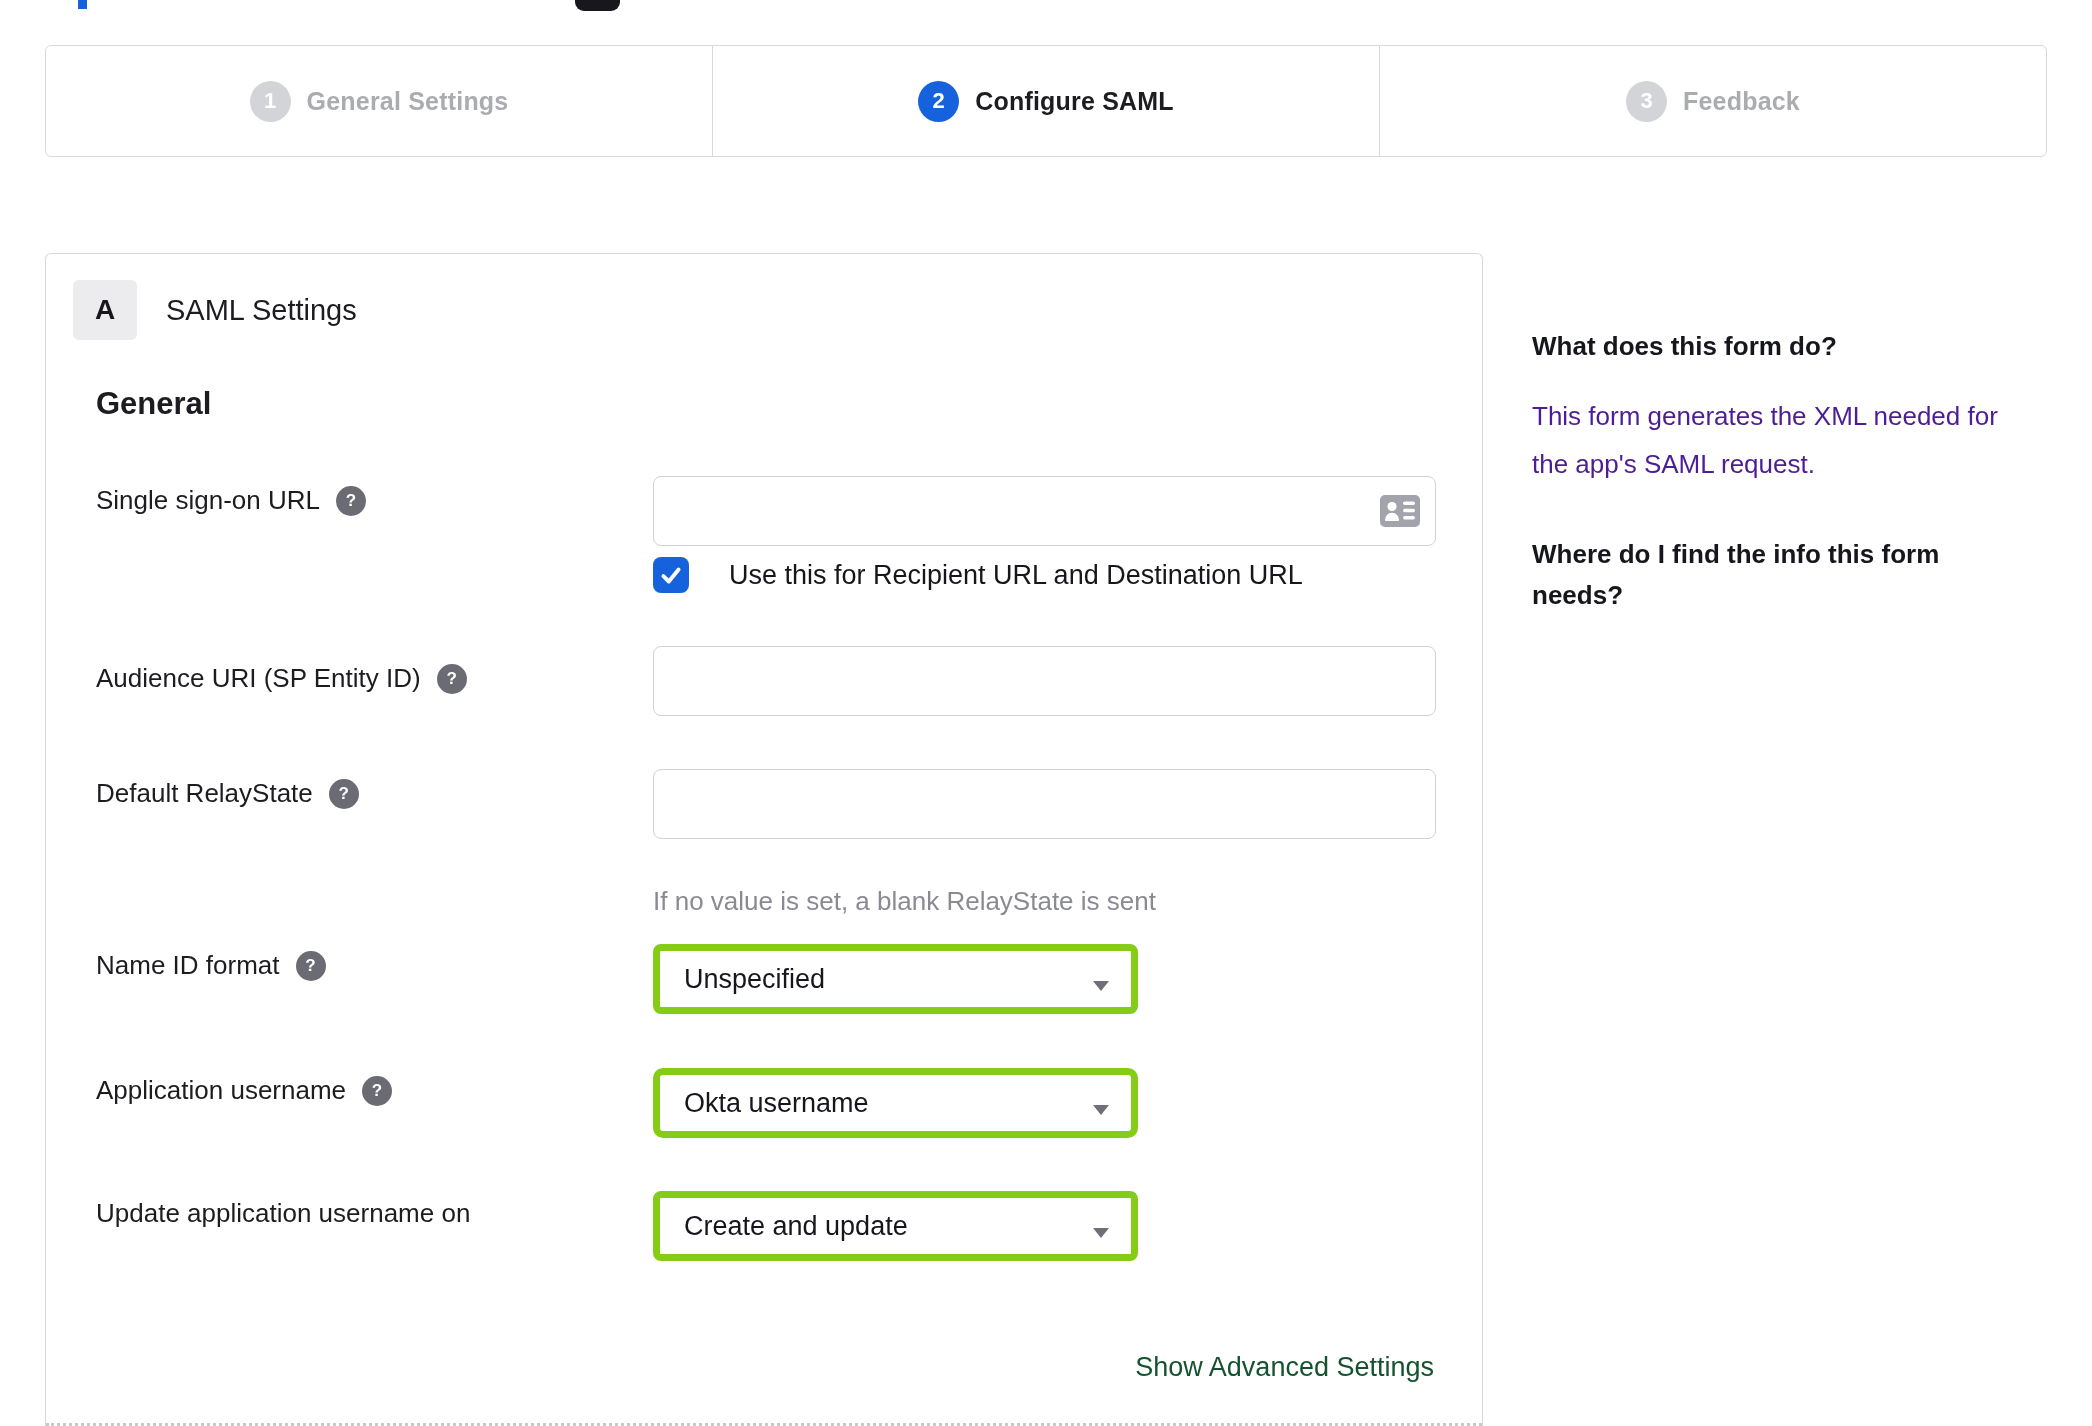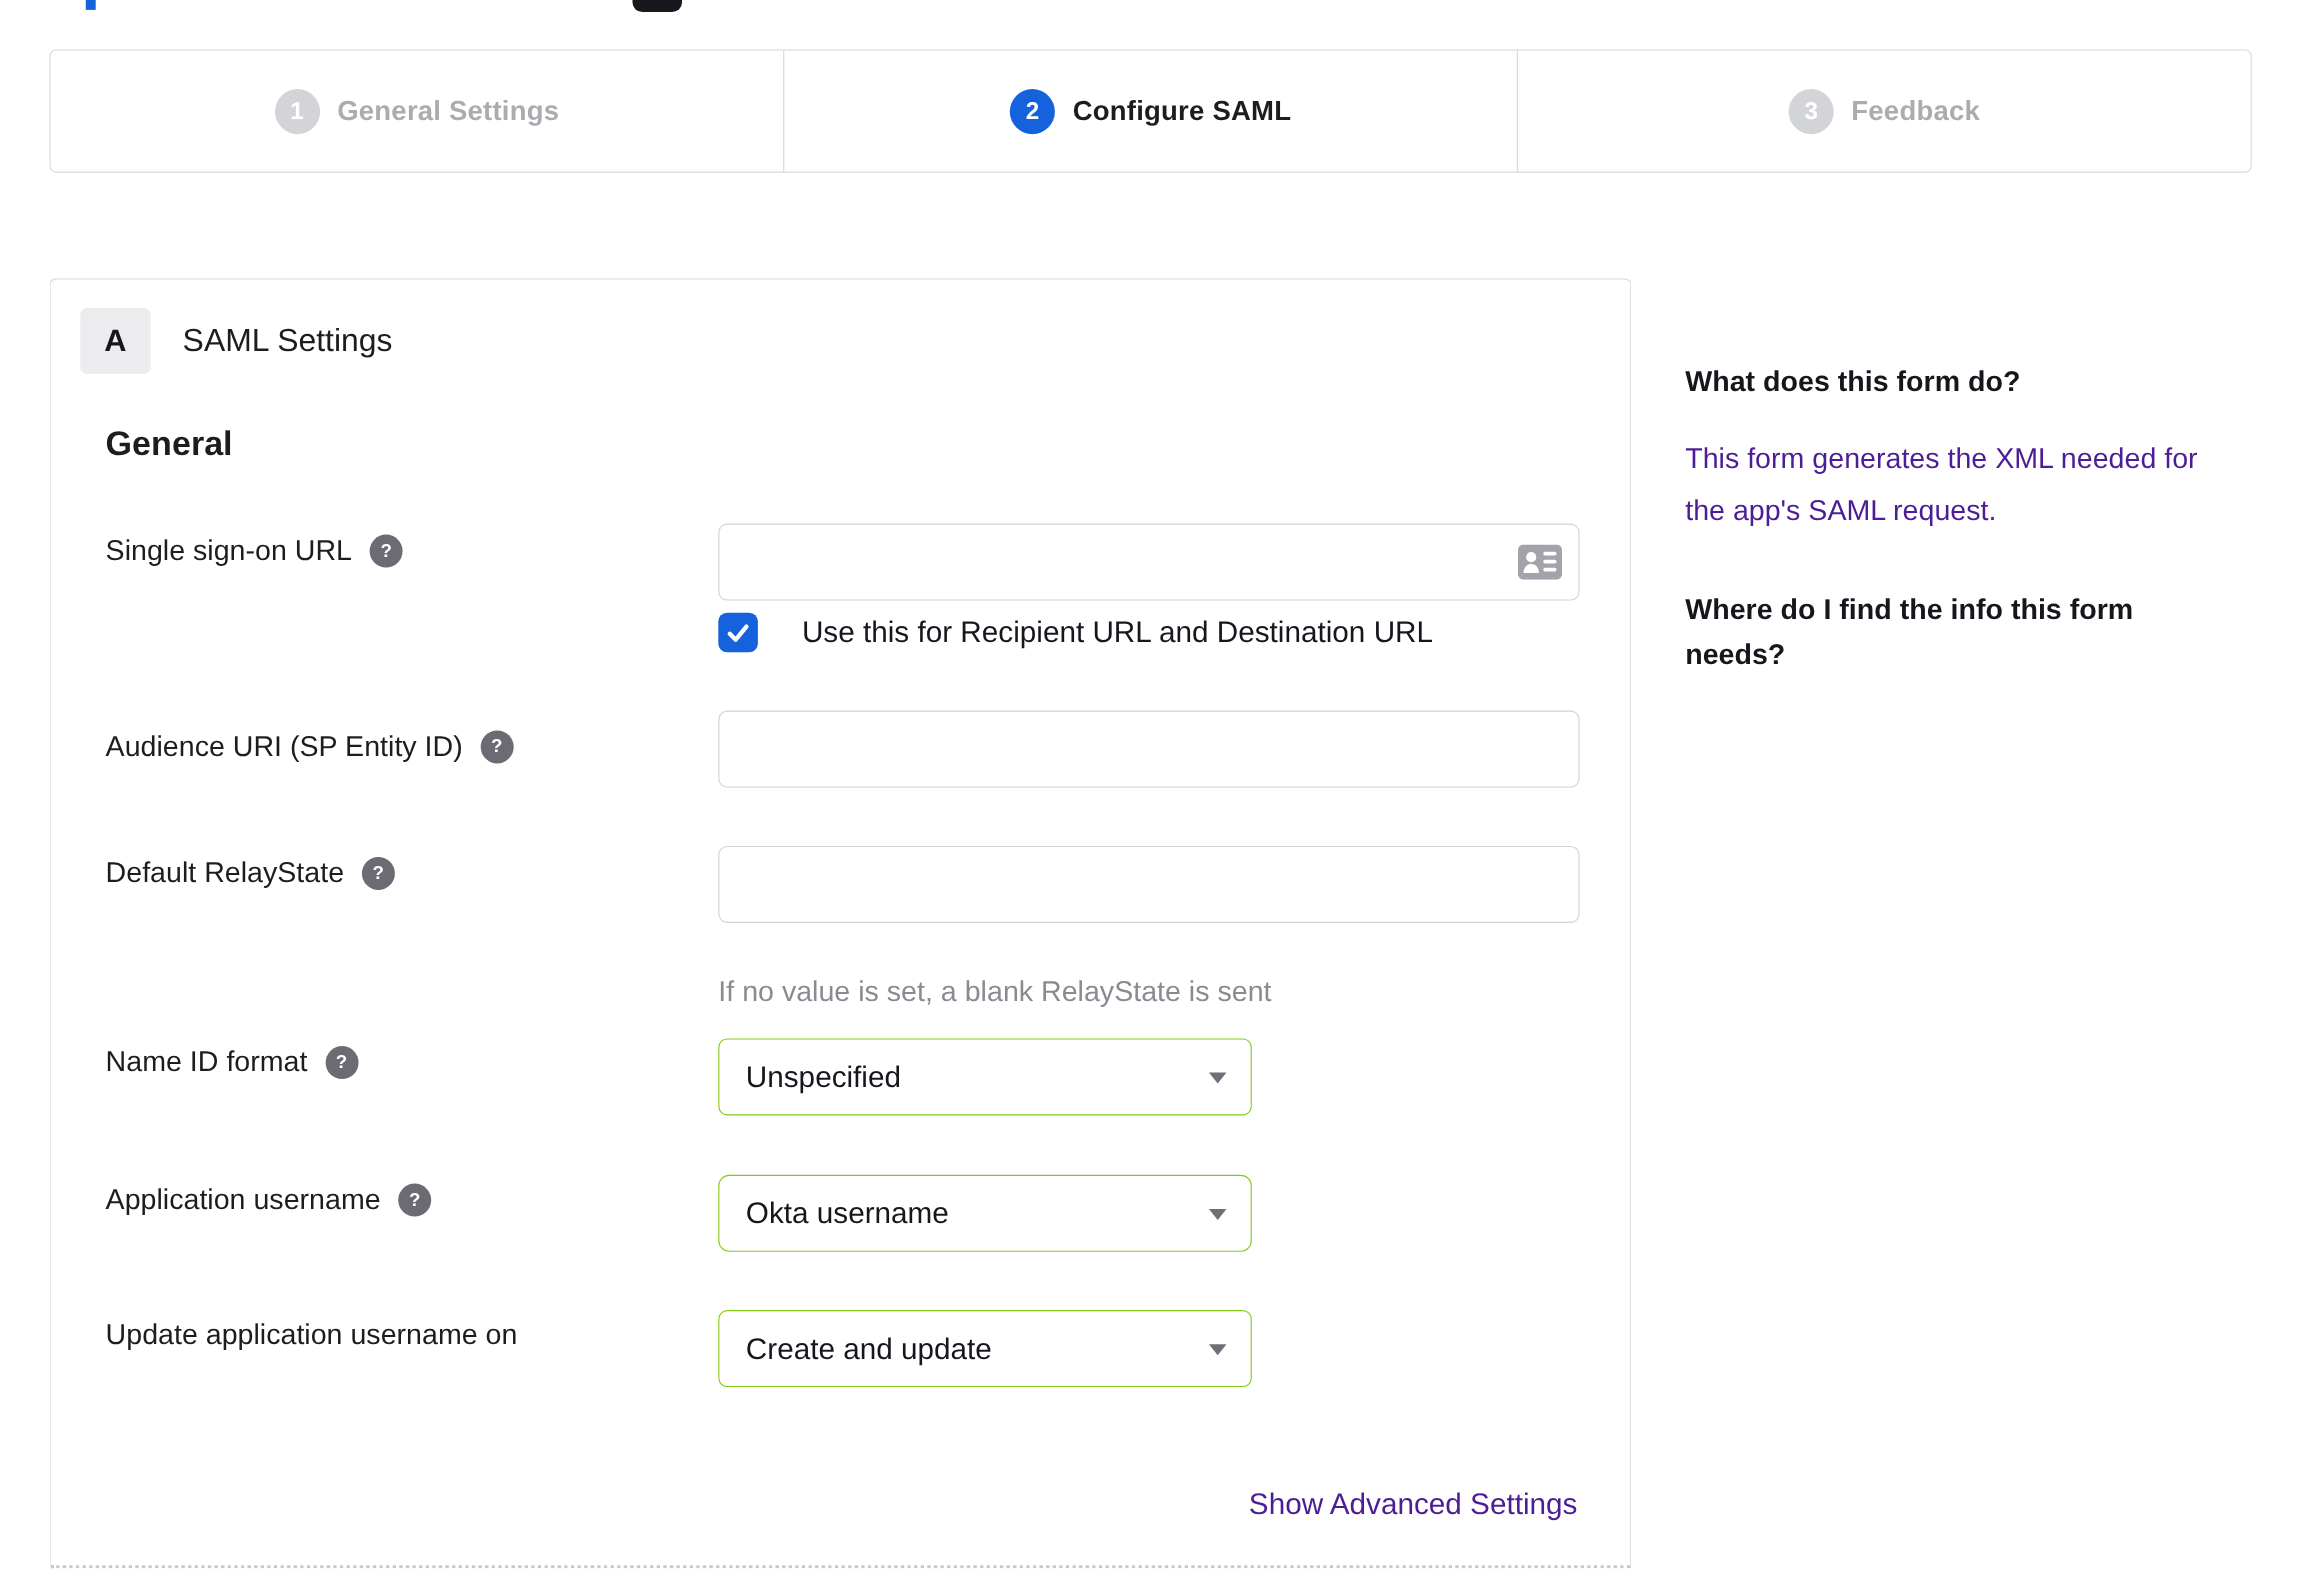--- a/index.html
+++ b/index.html
@@ -54,27 +54,27 @@
 
   .checkbox-row { position:absolute; left:607px; display:flex; align-items:center; gap:40px; }
   .checkbox { width:36px; height:36px; border-radius:8px; background:#1662dd; display:flex;
           align-items:center; justify-content:center; }
   .checkbox svg { width:26px; height:26px; }
   .checkbox-label { font-size:27px; color:#16161d; }
 
   .helper-text { position:absolute; left:607px; font-size:26px; color:#8a8a93; }
 
   .select-box { position:absolute; left:607px; width:485px; height:70px; background:#fff;
-          border:1px solid #84cc16; border-radius:8px; display:flex; align-items:center;
+          border:7px solid #84cc16; border-radius:8px; display:flex; align-items:center;
           padding:0 24px; font-size:27px; color:#16161d; cursor:default; }
   .select-caret { position:absolute; right:22px; top:30px; width:0; height:0;
           border-left:8px solid transparent; border-right:8px solid transparent;
           border-top:10px solid #6f6f78; }
 
-  .advanced-link { position:absolute; right:48px; top:1098px; font-size:27px; color:#4c1d95;
+  .advanced-link { position:absolute; right:48px; top:1098px; font-size:27px; color:#14532d;
           font-weight:500; text-decoration:none; cursor:pointer; }
 
   
   .sidebar { position:absolute; left:1532px; top:326px; width:505px; }
   .sidebar h3 { font-size:26px; font-weight:bold; color:#16161d; line-height:1.55; margin:0 0 26px 0; }
   .sidebar p  { font-size:26px; color:#4c1d95; line-height:48px; margin:0 0 46px 0; }
 </style>
 </head>
 <body>
 

